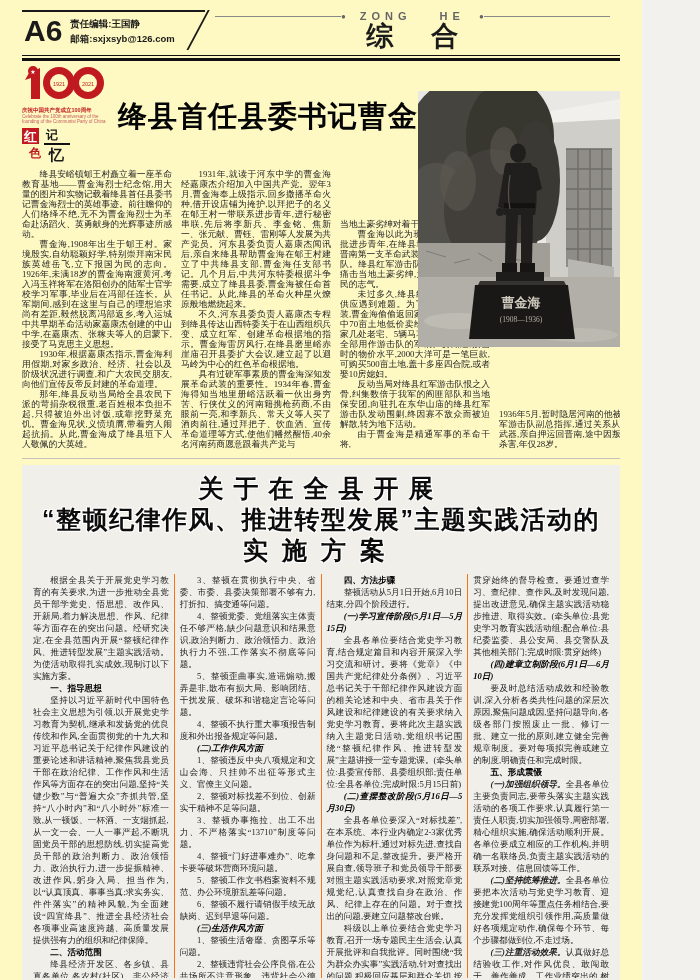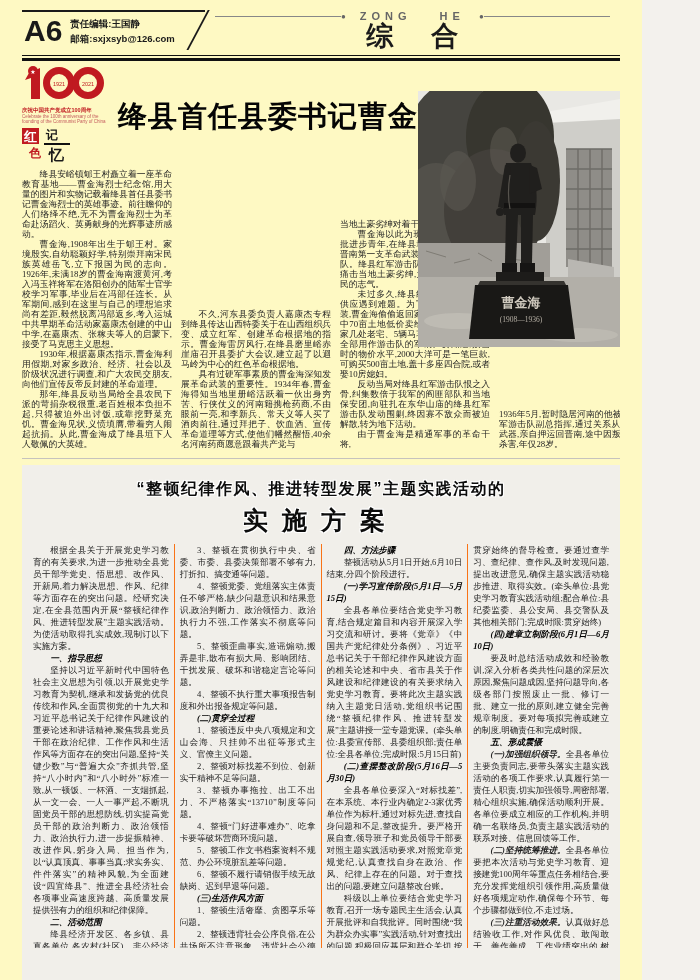--- a/index.html
+++ b/index.html
@@ -55,31 +55,31 @@
   .a1-photo{position:absolute;top:26px;right:0;width:202px;height:256px;display:block;}
 
   
   .divider{margin:9px 22px 6px;border-top:1px solid #c6c3bd;}
 
   
   .a2{margin:0 22px;background:#f1efea;padding:8px 6px 10px;box-sizing:border-box;height:520px;overflow:hidden;}
   .a2-title{margin:0;text-align:center;font-family:"Liberation Sans",sans-serif;font-weight:900;color:#0c0c0c;
             text-shadow:-1px -1px 0 #fff,1px -1px 0 #fff,-1px 1px 0 #fff,1px 1px 0 #fff;}
   .a2-t1{font-size:25px;letter-spacing:10px;line-height:30px;}
-  .a2-t2{font-size:16px;letter-spacing:1.5px;line-height:32px;}
+  .a2-t2{font-size:25px;letter-spacing:1.5px;line-height:32px;}
   .a2-t3{font-size:25px;letter-spacing:14px;line-height:30px;}
   .a2-cols{display:flex;margin-top:9px;height:404px;overflow:hidden;}
   .a2-col{flex:1;padding:0 5px;min-width:0;}
   .a2-col + .a2-col{border-left:1px solid #f97316;}
 
   
   .para{margin:0;text-align:justify;text-indent:2em;color:#232323;}
   .a1 .para{font-size:8.8px;line-height:10px;}
   .a2 .para{font-size:8.6px;line-height:12px;}
-  .para.h{font-weight:bold;font-family:"Liberation Sans",sans-serif;color:#000;font-style:italic;}
+  .para.h{font-weight:bold;font-family:"Liberation Sans",sans-serif;color:#000;}
   .para.sub{font-weight:bold;font-style:italic;color:#000;}
   .para.noindent{text-indent:0;}
   .lead{font-weight:bold;font-style:italic;}
 </style>
 </head>
 <body>
 
 <div class="page">
 
   <header class="page-header">
@@ -129,20 +129,21 @@
     </div>
 
     <div class="a1-cols">
       <div class="a1-col">
           <p class="para">绛县安峪镇郇王村矗立着一座革命教育基地——曹金海烈士纪念馆,用大量的图片和实物记载着绛县首任县委书记曹金海烈士的英雄事迹。前往瞻仰的人们络绎不绝,无不为曹金海烈士为革命赴汤蹈火、英勇献身的光辉事迹所感动。</p>
           <p class="para">曹金海,1908年出生于郇王村。家境殷实,自幼聪颖好学,特别崇拜南宋民族英雄岳飞,立下报国为民的志向。1926年,未满18岁的曹金海南渡黄河,考入冯玉祥将军在洛阳创办的陆军士官学校学习军事,毕业后在冯部任连长。从军期间,感到在这里与自己的理想追求尚有差距,毅然脱离冯部返乡,考入运城中共早期革命活动家嘉康杰创建的中山中学,在嘉康杰、张稼夫等人的启蒙下,接受了马克思主义思想。</p>
           <p class="para">1930年,根据嘉康杰指示,曹金海利用假期,对家乡政治、经济、社会以及阶级状况进行调查,和广大农民交朋友,向他们宣传反帝反封建的革命道理。</p>
           <p class="para">那年,绛县反动当局给全县农民下派的苛捐杂税很重,老百姓根本负担不起,只得被迫外出讨饭,或靠挖野菜充饥。曹金海见状,义愤填膺,带着穷人闹起抗捐。从此,曹金海成了绛县垣下人人敬佩的大英雄。</p>
         </div>
       <div class="a1-col">
+          <p class="para">1931年,就读于河东中学的曹金海经嘉康杰介绍加入中国共产党。翌年3月,曹金海奉上级指示,回乡撒播革命火种,借开设店铺为掩护,以拜把子的名义在郇王村一带联系进步青年,进行秘密串联,先后将李新兵、李金铭、焦新一、张元献、曹钰、雷刚等人发展为共产党员。河东县委负责人嘉康杰闻讯后,亲自来绛县帮助曹金海在郇王村建立了中共绛县支部,曹金海任支部书记。几个月后,中共河东特委根据斗争需要,成立了绛县县委,曹金海被任命首任书记。从此,绛县的革命火种星火燎原般地燃烧起来。</p>
           <p class="para">不久,河东县委负责人嘉康杰专程到绛县传达山西特委关于在山西组织兵变、成立红军、创建革命根据地的指示。曹金海雷厉风行,在绛县磨里峪赤崖庙召开县委扩大会议,建立起了以迴马岭为中心的红色革命根据地。</p>
           <p class="para">具有过硬军事素质的曹金海深知发展革命武装的重要性。1934年春,曹金海得知当地里册峪活跃着一伙出身穷苦、行侠仗义的河南籍携枪药商,不由眼前一亮,和李新兵、常天义等人买了酒肉前往,通过拜把子、饮血酒、宣传革命道理等方式,使他们幡然醒悟,40余名河南药商愿意跟着共产党与</p>
         </div>
       <div class="a1-col">
           <p class="para noindent">当地土豪劣绅对着干。</p>
           <p class="para">曹金海以此为班底,又召集当地一批进步青年,在绛县境内的东华山成立晋南第一支革命武装——绛县红军游击队。绛县红军游击队成立后,频频出击,痛击当地土豪劣绅,大长了当地穷苦农民的志气。</p>
           <p class="para">未过多久,绛县红军游击队的军饷供应遇到难题。为了维护这支革命武装,曹金海偷偷返回家里,瞒着父亲,将家中70亩土地低价卖给邻村地主,又将本家几处老宅、5辆马车变卖了2000大洋,全部用作游击队的军饷。要知道,按当时的物价水平,2000大洋可是一笔巨款,可购买500亩土地,盖十多座四合院,或者娶10房媳妇。</p>
           <p class="para">反动当局对绛县红军游击队恨之入骨,纠集数倍于我军的阎匪部队和当地保安团,向驻扎在东华山庙的绛县红军游击队发动围剿,终因寡不敌众而被迫解散,转为地下活动。</p>
           <p class="para">由于曹金海是精通军事的革命干将,</p>
         </div>
@@ -192,40 +193,41 @@
         <rect x="102" y="172" width="15" height="9" fill="#161514"></rect>
         <rect x="78" y="181" width="48" height="9" fill="#1d1c1a"></rect>
       </g>
       <path d="M92,84 C90,96 90,108 92,118" stroke="#56534d" stroke-width="1.2" fill="none"></path>
     </svg>
   </section>
 
   <div class="divider"></div>
 
   <section class="a2">
+    <h2 class="a2-title a2-t1">关于在全县开展</h2>
     <h2 class="a2-title a2-t2">“整顿纪律作风、推进转型发展”主题实践活动的</h2>
     <h2 class="a2-title a2-t3">实施方案</h2>
     <div class="a2-cols">
       <div class="a2-col">
           <p class="para">根据全县关于开展党史学习教育的有关要求,为进一步推动全县党员干部学党史、悟思想、改作风、开新局,着力解决思想、作风、纪律等方面存在的突出问题。经研究决定,在全县范围内开展“整顿纪律作风、推进转型发展”主题实践活动。为使活动取得扎实成效,现制订以下实施方案。</p>
           <p class="para h">一、指导思想</p>
           <p class="para">坚持以习近平新时代中国特色社会主义思想为引领,以开展党史学习教育为契机,继承和发扬党的优良传统和作风,全面贯彻党的十九大和习近平总书记关于纪律作风建设的重要论述和讲话精神,聚焦我县党员干部在政治纪律、工作作风和生活作风等方面存在的突出问题,坚持“关键少数”与“普遍大众”齐抓共管,坚持“八小时内”和“八小时外”标准一致,从一顿饭、一杯酒、一支烟抓起,从一文一会、一人一事严起,不断巩固党员干部的思想防线,切实提高党员干部的政治判断力、政治领悟力、政治执行力,进一步提振精神、改进作风,躬身入局、担当作为,以“认真顶真、事事当真;求实务实、件件落实”的精神风貌,为全面建设“四宜绛县”、推进全县经济社会各项事业高速度跨越、高质量发展提供强有力的组织和纪律保障。</p>
           <p class="para h">二、活动范围</p>
           <p class="para">绛县经济开发区、各乡镇、县直各单位,各农村(社区)、非公经济组织和社会组织。重点是全县各级党员干部,特别是科级以上领导干部。</p>
           <p class="para h">三、整顿内容</p>
           <p class="para sub">(一)政治纪律方面</p>
           <p class="para">1、整顿学习习近平总书记讲话精神不够深入等问题。</p>
           <p class="para">2、整顿不守政治纪律和政治规矩,当面一套、背后一套,不讲原则,不与中央和省委、市委、县委保持一致等问题。</p>
         </div>
       <div class="a2-col">
           <p class="para">3、整顿在贯彻执行中央、省委、市委、县委决策部署不够有力,打折扣、搞变通等问题。</p>
           <p class="para">4、整顿党委、党组落实主体责任不够严格,缺少问题意识和结果意识,政治判断力、政治领悟力、政治执行力不强,工作落实不彻底等问题。</p>
           <p class="para">5、整顿歪曲事实,造谣煽动,搬弄是非,散布有损大局、影响团结、干扰发展、破坏和谐稳定言论等问题。</p>
           <p class="para">4、整顿不执行重大事项报告制度和外出报备规定等问题。</p>
-          <p class="para sub">(二)贯穿全过程</p>
+          <p class="para sub">(二)工作作风方面</p>
           <p class="para">1、整顿违反中央八项规定和文山会海、只挂帅不出征等形式主义、官僚主义问题。</p>
           <p class="para">2、整顿对标找差不到位、创新实干精神不足等问题。</p>
           <p class="para">3、整顿办事拖拉、出工不出力、不严格落实“13710”制度等问题。</p>
           <p class="para">4、整顿“门好进事难办”、吃拿卡要等破坏营商环境问题。</p>
           <p class="para">5、整顿工作文书档案资料不规范、办公环境脏乱差等问题。</p>
           <p class="para">6、整顿不履行请销假手续无故缺岗、迟到早退等问题。</p>
           <p class="para sub">(三)生活作风方面</p>
           <p class="para">1、整顿生活奢靡、贪图享乐等问题。</p>
           <p class="para">2、整顿违背社会公序良俗,在公共场所不注意形象、违背社会公德特别是公共场合吸烟、乱丢垃圾等问题。</p>
           <p class="para">3、整顿工作日和节假日值班期间饮酒问题,严格执行“禁酒令”,除招商引资和统一战线工作外,工作日全天不得饮酒。</p>

